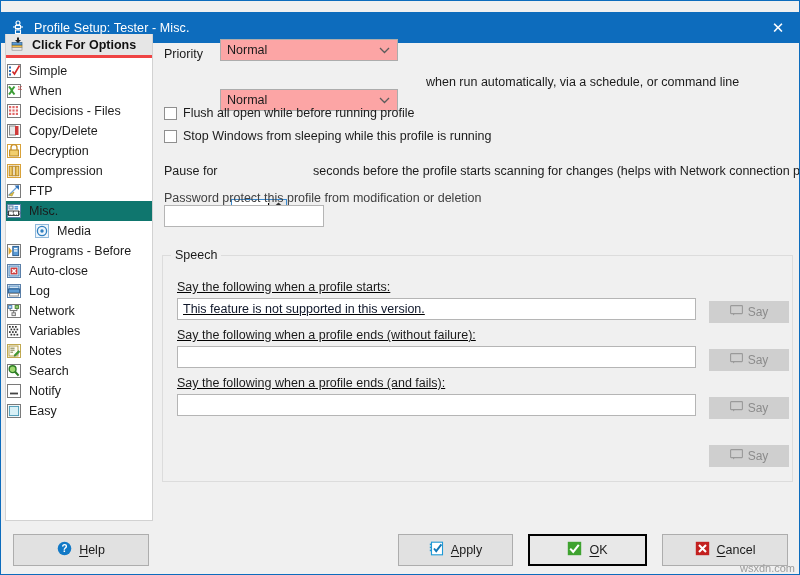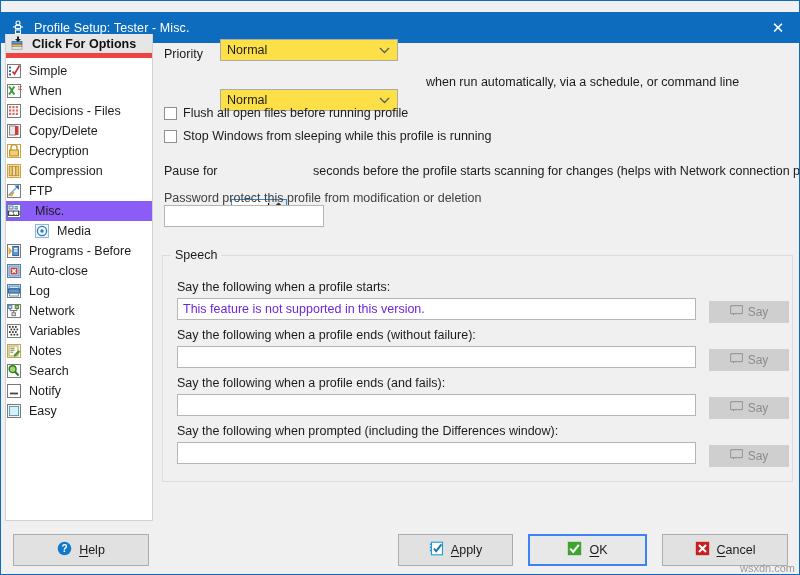--- a/index.html
+++ b/index.html
@@ -52,60 +52,60 @@
     position: absolute; left: 4px; top: 33px;
     width: 148px; height: 487px;
     background: #ffffff;
     border: 1px solid #d2d2d2;
     border-top: none;
     overflow: hidden;
   }
   #options-header {
     height: 24px;
     background: #e6e6e6;
-    border-bottom: 5px solid #ef4444;
+    border-bottom: 3px solid #ef4444;
     display: flex; align-items: center;
     padding-left: 4px;
     cursor: default;
   }
   .opt-hdr-icon { width: 16px; height: 16px; margin-right: 6px; flex: 0 0 auto; }
   #options-header span.lbl {
     font-size: 12.5px; font-weight: bold; color: #111;
     white-space: nowrap;
   }
   .nav-list { padding-top: 3px; }
   .nav-item {
     height: 20px;
     display: flex; align-items: center;
     cursor: default;
     white-space: nowrap;
   }
   .nav-item.child { padding-left: 28px; }
-  .nav-item.selected { background: #8b5cf6; gap: 6px; }
+  .nav-item.selected { background: #0f766e; }
   .nav-icon {
     width: 16px; height: 16px;
     margin-right: 7px;
     flex: 0 0 auto;
     display: block;
   }
   .nav-label { font-size: 12.5px; color: #1b1b1b; }
 
   
   #content {
     position: absolute; left: 157px; top: 33px;
     width: 639px; height: 487px;
   }
   .row { position: absolute; }
 
   .field-label { font-size: 12.5px; color: #1b1b1b; white-space: nowrap; }
   .desc-text { font-size: 12.5px; color: #1b1b1b; white-space: nowrap; }
 
   .combo {
     width: 178px; height: 22px;
-    background: #fde047;
+    background: #fca5a5;
     border: 1px solid #acacac;
     display: flex; align-items: center;
     padding-left: 6px;
     position: relative;
     cursor: default;
     font-size: 12.5px; color: #1b1b1b;
   }
   .combo .chev {
     position: absolute; right: 7px; top: 0; bottom: 0;
     display: flex; align-items: center;
@@ -156,37 +156,37 @@
   .text-input {
     background: #ffffff;
     border: 1px solid #b5b5b5;
     height: 22px;
     display: flex; align-items: center;
     padding-left: 5px;
     font-size: 12.5px;
     color: #1b1b1b;
     cursor: text;
   }
-  .text-input.placeholder { color: #6d28d9; }
+  .text-input.placeholder { color: #0f172a; }
 
   
   #speech-group {
     position: absolute;
     left: 4px; top: 205px;
     width: 631px; height: 227px;
     border: 1px solid #dcdcdc;
     margin-top: 16px;
   }
   #speech-legend {
     position: absolute; left: 8px; top: -8px;
     background: #f0f0f0;
     padding: 0 4px;
     font-size: 12.5px; color: #1b1b1b;
   }
-  .speech-block { position: absolute; left: 14px; }
+  .speech-block { position: absolute; left: 14px; text-decoration: underline; }
   .speech-label { font-size: 12.5px; color: #1b1b1b; white-space: nowrap; }
   .speech-input {
     margin-top: 4px;
     width: 519px; height: 22px;
   }
   .say-btn {
     position: absolute;
     width: 80px; height: 22px;
     background: #cfcfcf;
     border: 1px solid #cfcfcf;
@@ -202,21 +202,21 @@
     position: absolute;
     height: 32px;
     background: #e1e1e1;
     border: 1px solid #adadad;
     display: flex; align-items: center; justify-content: center;
     font-size: 12.5px; color: #1b1b1b;
     cursor: default;
   }
   .dlg-btn.default {
     background: #e8e8e8;
-    border: 2px solid #3b82f6;
+    border: 2px solid #000000;
   }
   .dlg-btn .bico { margin-right: 7px; display: block; flex: 0 0 auto; }
   .dlg-btn u { text-underline-offset: 2px; }
 
   #watermark {
     position: absolute; right: 6px; bottom: 2px;
     font-size: 11px; color: #9b9b9b;
   }
 </style>
 </head>
@@ -454,21 +454,21 @@
             <path d="M1 1 L5.5 5.5 L10 1" fill="none" stroke="#5c5c5c" stroke-width="1.3"></path>
           </svg>
       </span>
     </div>
     <div class="row" style="left:268px; top:38px;">
       <span class="desc-text">when run automatically, via a schedule, or command line</span>
     </div>
 
     <div class="row chk-row" style="left:6px; top:72px;">
       <span class="chkbox"></span>
-      <span class="chk-label">Flush all open files before running profile</span>
+      <span class="chk-label">Flush all open while before running profile</span>
     </div>
 
     <div class="row chk-row" style="left:6px; top:95px;">
       <span class="chkbox"></span>
       <span class="chk-label">Stop Windows from sleeping while this profile is running</span>
     </div>
 
     <div class="row" style="left:6px; top:127px;">
       <span class="field-label">Pause for</span>
     </div>
@@ -535,24 +535,20 @@
       <div class="say-btn" style="left:546px; top:141px;">
         <span class="say-ico">
           <svg width="13" height="11" viewBox="0 0 13 11">
             <rect x="0.6" y="0.6" width="11.8" height="8" rx="0.6" fill="none" stroke="#9a9a9a" stroke-width="1.1"></rect>
             <path d="M3 8.6 L3 10.4 L5.2 8.6 Z" fill="#9a9a9a"></path>
           </svg>
         </span>
         <span>Say</span>
       </div>
 
-      <div class="speech-block" style="top:168px;">
-        <div class="speech-label">Say the following when prompted (including the Differences window):</div>
-        <div class="text-input speech-input"></div>
-      </div>
       <div class="say-btn" style="left:546px; top:189px;">
         <span class="say-ico">
           <svg width="13" height="11" viewBox="0 0 13 11">
             <rect x="0.6" y="0.6" width="11.8" height="8" rx="0.6" fill="none" stroke="#9a9a9a" stroke-width="1.1"></rect>
             <path d="M3 8.6 L3 10.4 L5.2 8.6 Z" fill="#9a9a9a"></path>
           </svg>
         </span>
         <span>Say</span>
       </div>
     </div>

